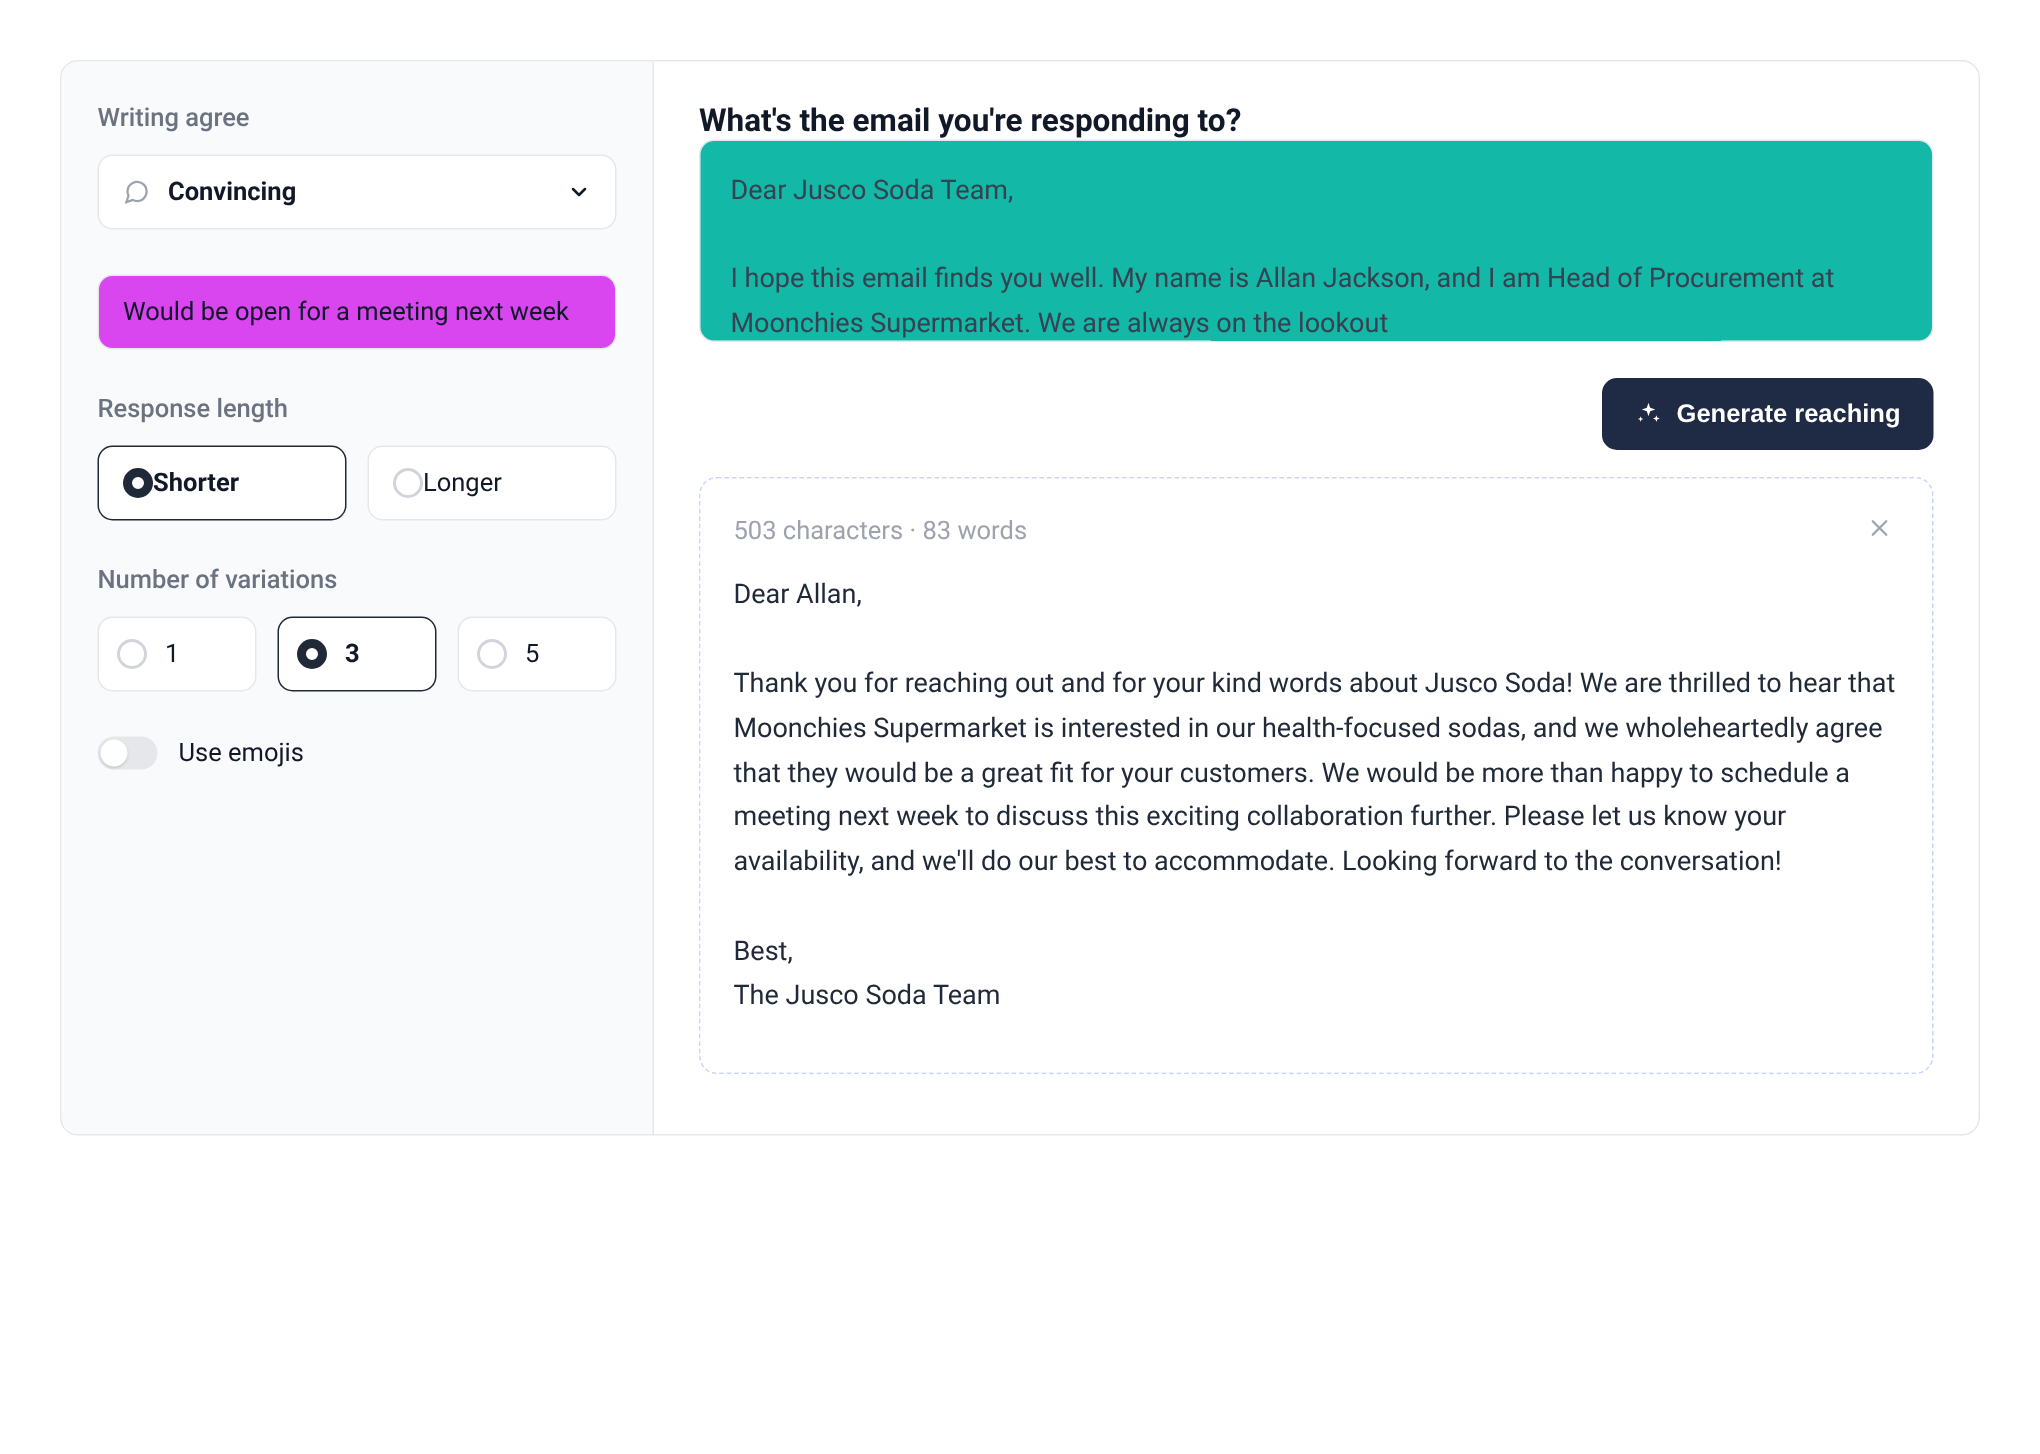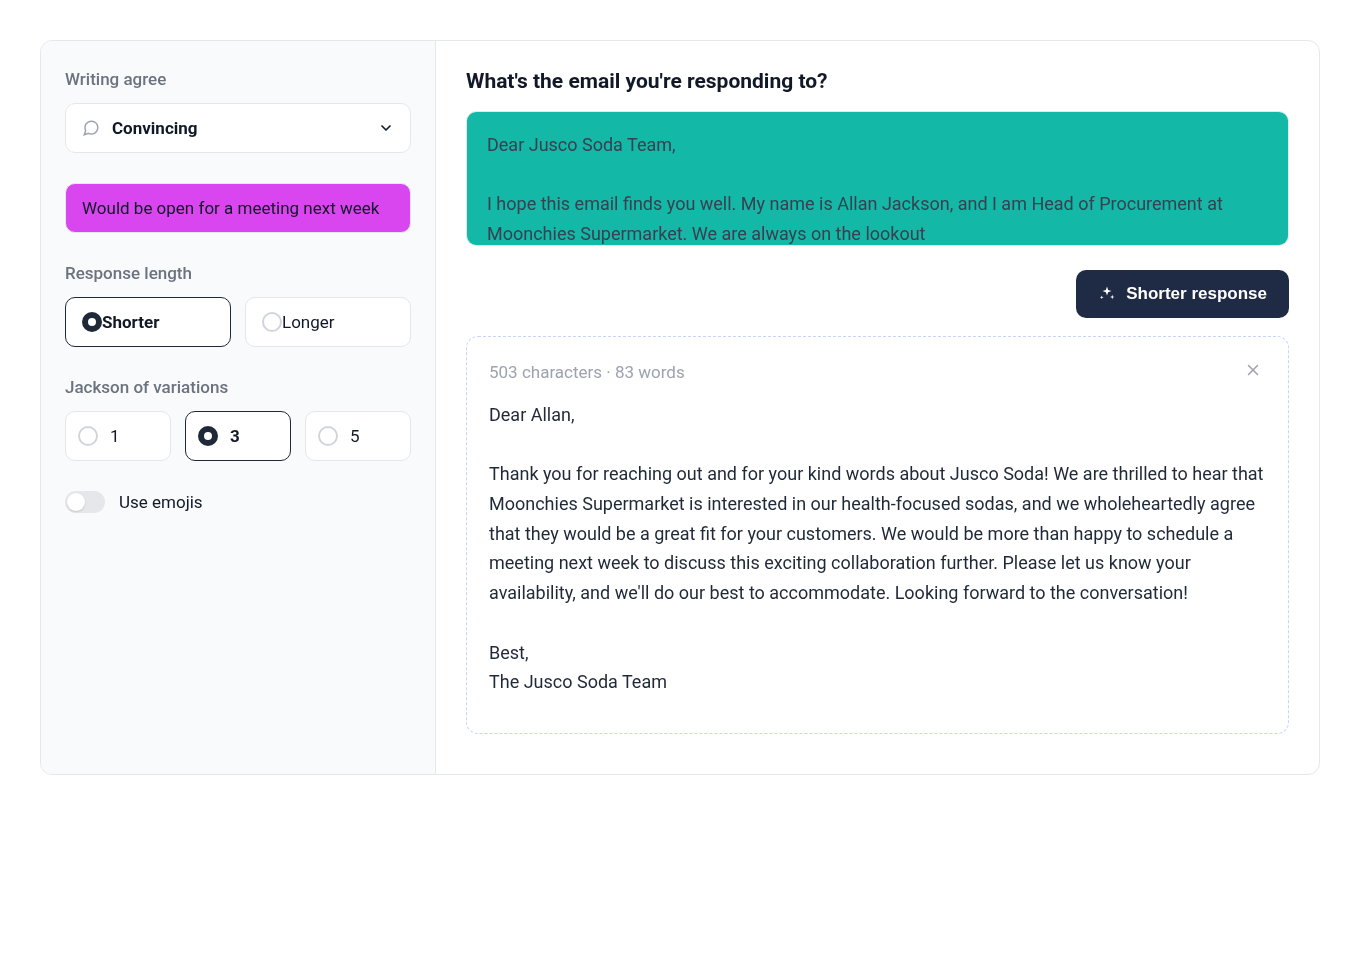--- a/index.html
+++ b/index.html
@@ -156,21 +156,20 @@
   .main {
     flex: 1;
     padding: 28px 30px 40px 30px;
     display: flex;
     flex-direction: column;
   }
   .main-title {
     font-size: 21px;
     font-weight: 700;
     color: #111827;
-    margin-bottom: 18px;
   }
   .email-textarea-wrap {
     position: relative;
     margin-bottom: 20px;
   }
   .email-textarea {
     width: 100%;
     height: 135px;
     background: #14b8a6;
     border: 1px solid #e5e7eb;
@@ -289,21 +288,21 @@
       <div class="radio-card selected">
         <span class="radio-circle"></span>
         <span>Shorter</span>
       </div>
       <div class="radio-card">
         <span class="radio-circle"></span>
         <span>Longer</span>
       </div>
     </div>
 
-    <div class="section-label">Jackson of variations</div>
+    <div class="section-label">Number of variations</div>
     <div class="variations-row">
       <div class="var-card">
         <span class="radio-circle"></span>
         <span>1</span>
       </div>
       <div class="var-card selected">
         <span class="radio-circle"></span>
         <span>3</span>
       </div>
       <div class="var-card">
@@ -330,21 +329,21 @@
 I hope this email finds you well. My name is Allan Jackson, and I am Head of Procurement at Moonchies Supermarket. We are always on the lookout</textarea>
     </div>
 
     <div class="generate-row">
       <button class="generate-btn">
         <svg width="18" height="18" viewBox="0 0 24 24" fill="currentColor">
           <path d="M12 2l1.5 4.5L18 8l-4.5 1.5L12 14l-1.5-4.5L6 8l4.5-1.5L12 2z"></path>
           <path d="M19 13l.8 2.2L22 16l-2.2.8L19 19l-.8-2.2L16 16l2.2-.8L19 13z"></path>
           <path d="M5 14l.6 1.8L7.5 16.5 5.6 17.1 5 19l-.6-1.9L2.5 16.5l1.9-.7L5 14z"></path>
         </svg>
-        <span>Shorter response</span>
+        <span>Generate reaching</span>
       </button>
     </div>
 
     <div class="response-card">
       <div class="response-header">
         <div class="response-stats">503 characters · 83 words</div>
         <button class="close-btn">
           <svg width="18" height="18" viewBox="0 0 24 24" fill="none" stroke="currentColor" stroke-width="2" stroke-linecap="round">
               <line x1="18" y1="6" x2="6" y2="18"></line>
               <line x1="6" y1="6" x2="18" y2="18"></line>

